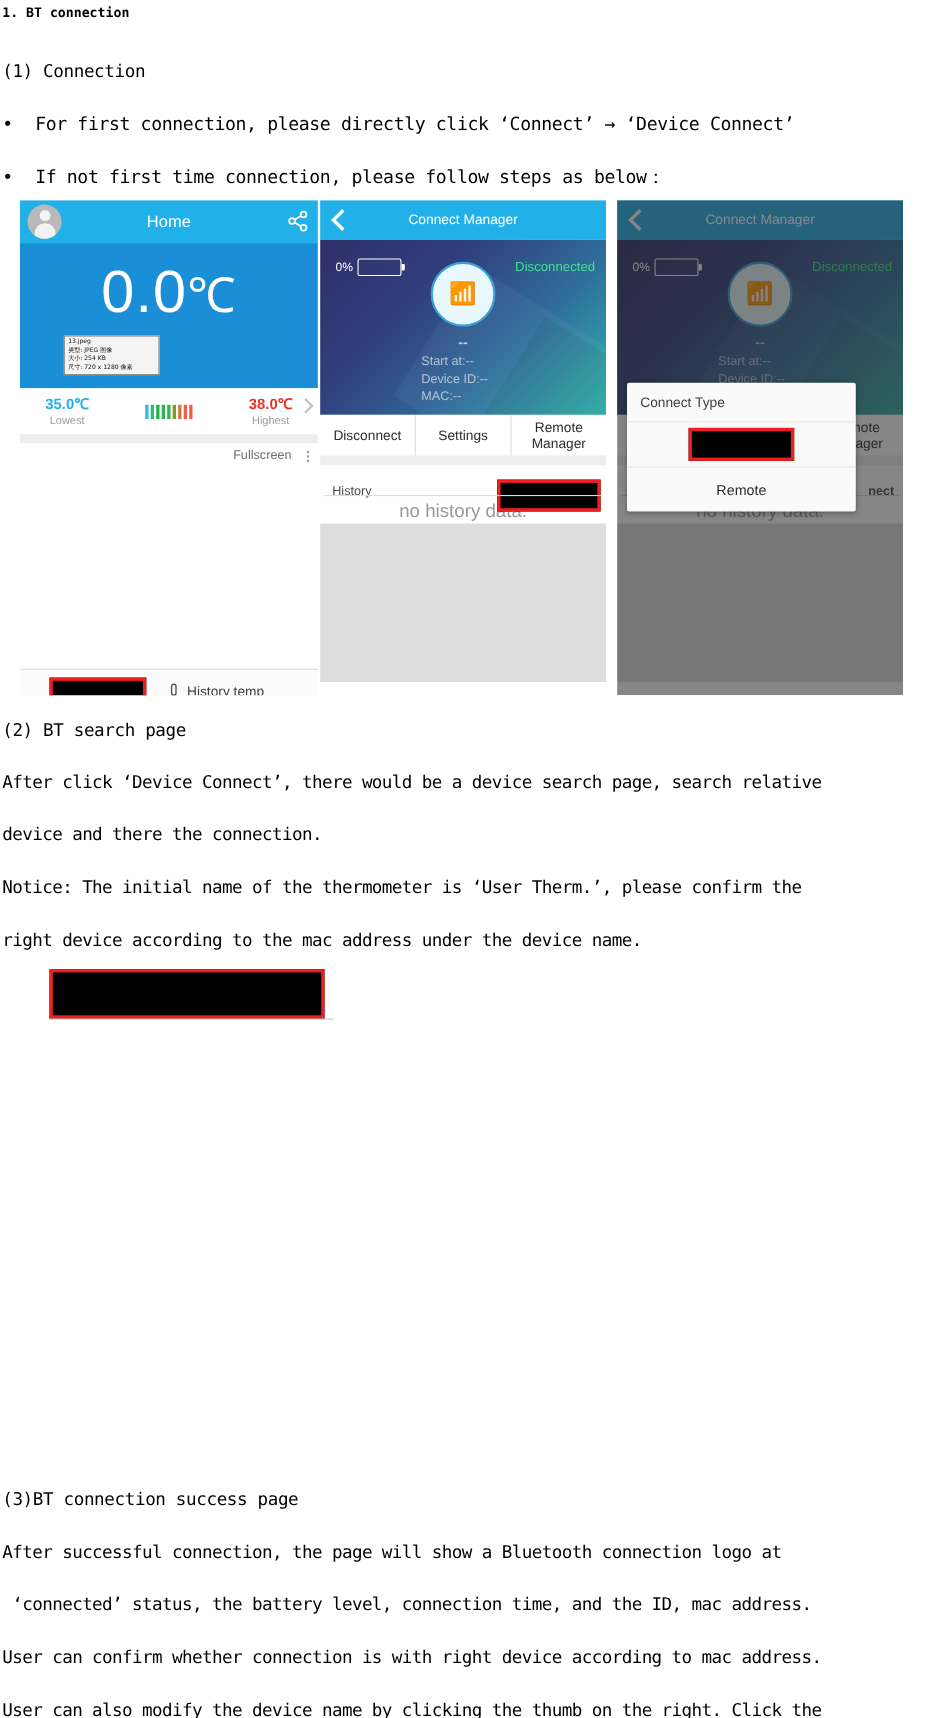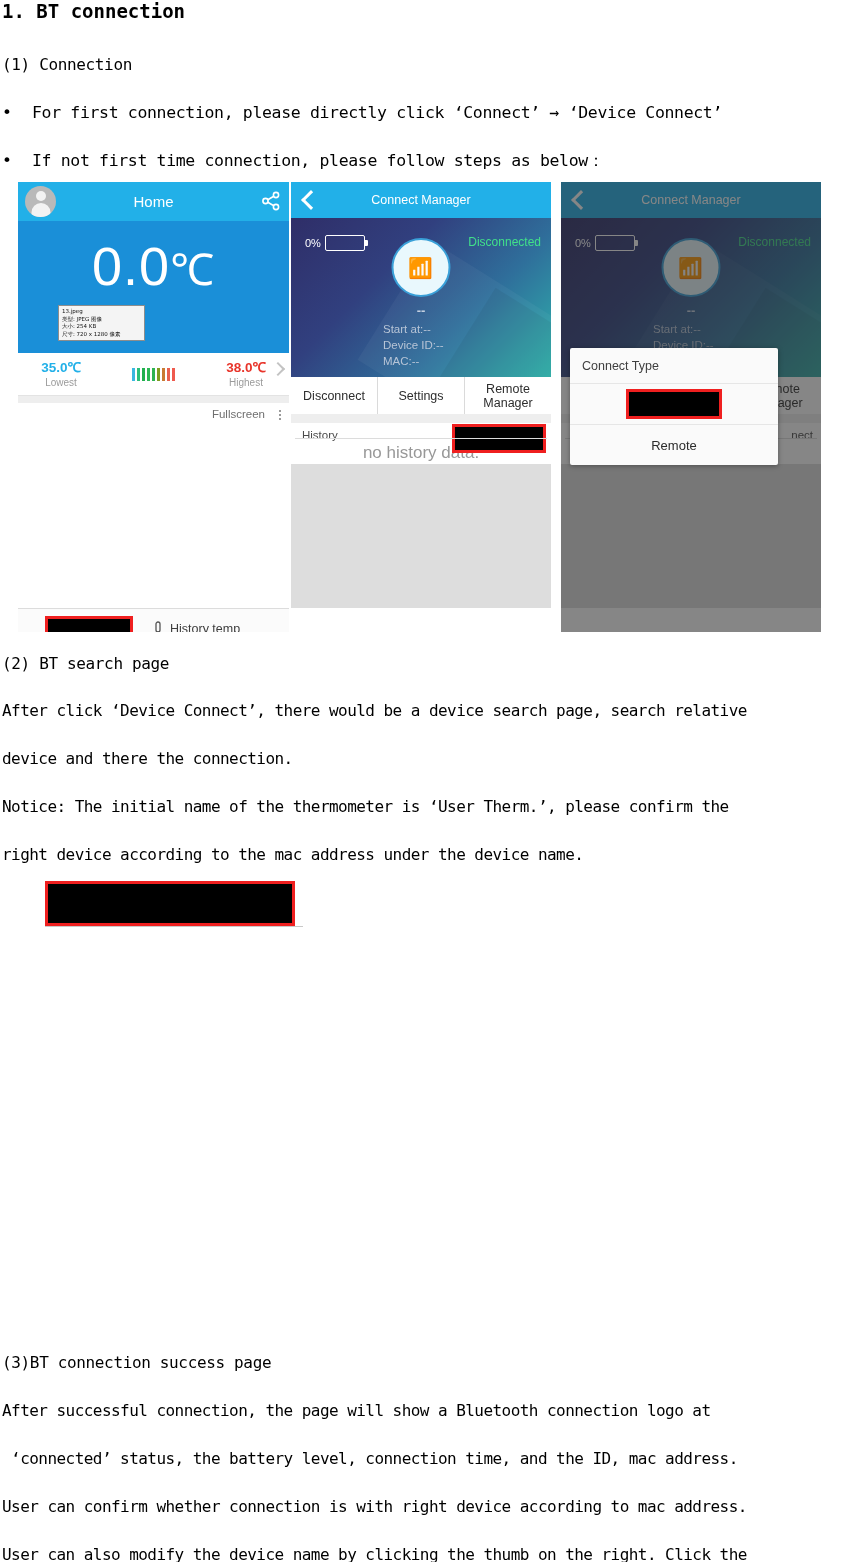--- a/index.html
+++ b/index.html
@@ -18,21 +18,21 @@
 
   
   .doc {
     position: absolute;
     left: 0; top: 0;
     width: 863px;
   }
   .h1 {
     font-family: "DejaVu Sans Mono", monospace;
     font-weight: bold;
-    font-size: 19px;
+    font-size: 12px;
     letter-spacing: 0px;
     margin: 0;
     padding: 0 0 0 2px;
     line-height: 24px;
   }
   .para {
     font-family: "DejaVu Sans Mono", monospace;
     font-size: 16px;
     line-height: 49px;
     margin: 0;
@@ -315,20 +315,21 @@
     text-align: center;
     line-height: 14px;
     border-right: 1px solid #dadada;
   }
   .cm-tab:last-child { border-right: 0; }
   .cm-strip { height: 9px; background: #eeeeee; }
   .cm-hist-row {
     height: 16px;
     position: relative;
     background: #fff;
+    margin-top: 12px;
   }
   .cm-hist-row .lbl {
     position: absolute;
     left: 11px; top: 6px;
     font-size: 11.5px;
     color: #4a4a4a;
   }
   .cm-hist-row .underline {
     position: absolute;
     left: 4px; right: 4px; bottom: 0;
@@ -628,21 +629,21 @@
           <span>Remote</span><br>
           <span>Manager</span>
         </span>
       </div>
     </div>
 
     <div class="cm-strip"></div>
 
     <div class="cm-hist-row">
       <span class="lbl">History</span>
-      <span class="lbl" style="left:auto; right:8px;">nect</span>
+      <span class="lbl" style="left:auto; right:8px;font-weight:bold;">nect</span>
       <div class="underline"></div>
     </div>
 
     <div class="cm-nodata">no history data.</div>
     <div class="cm-filler"></div>
 
     <div class="dim-layer"></div>
 
     <div id="dialog">
       <div class="dlg-title">Connect Type</div>

